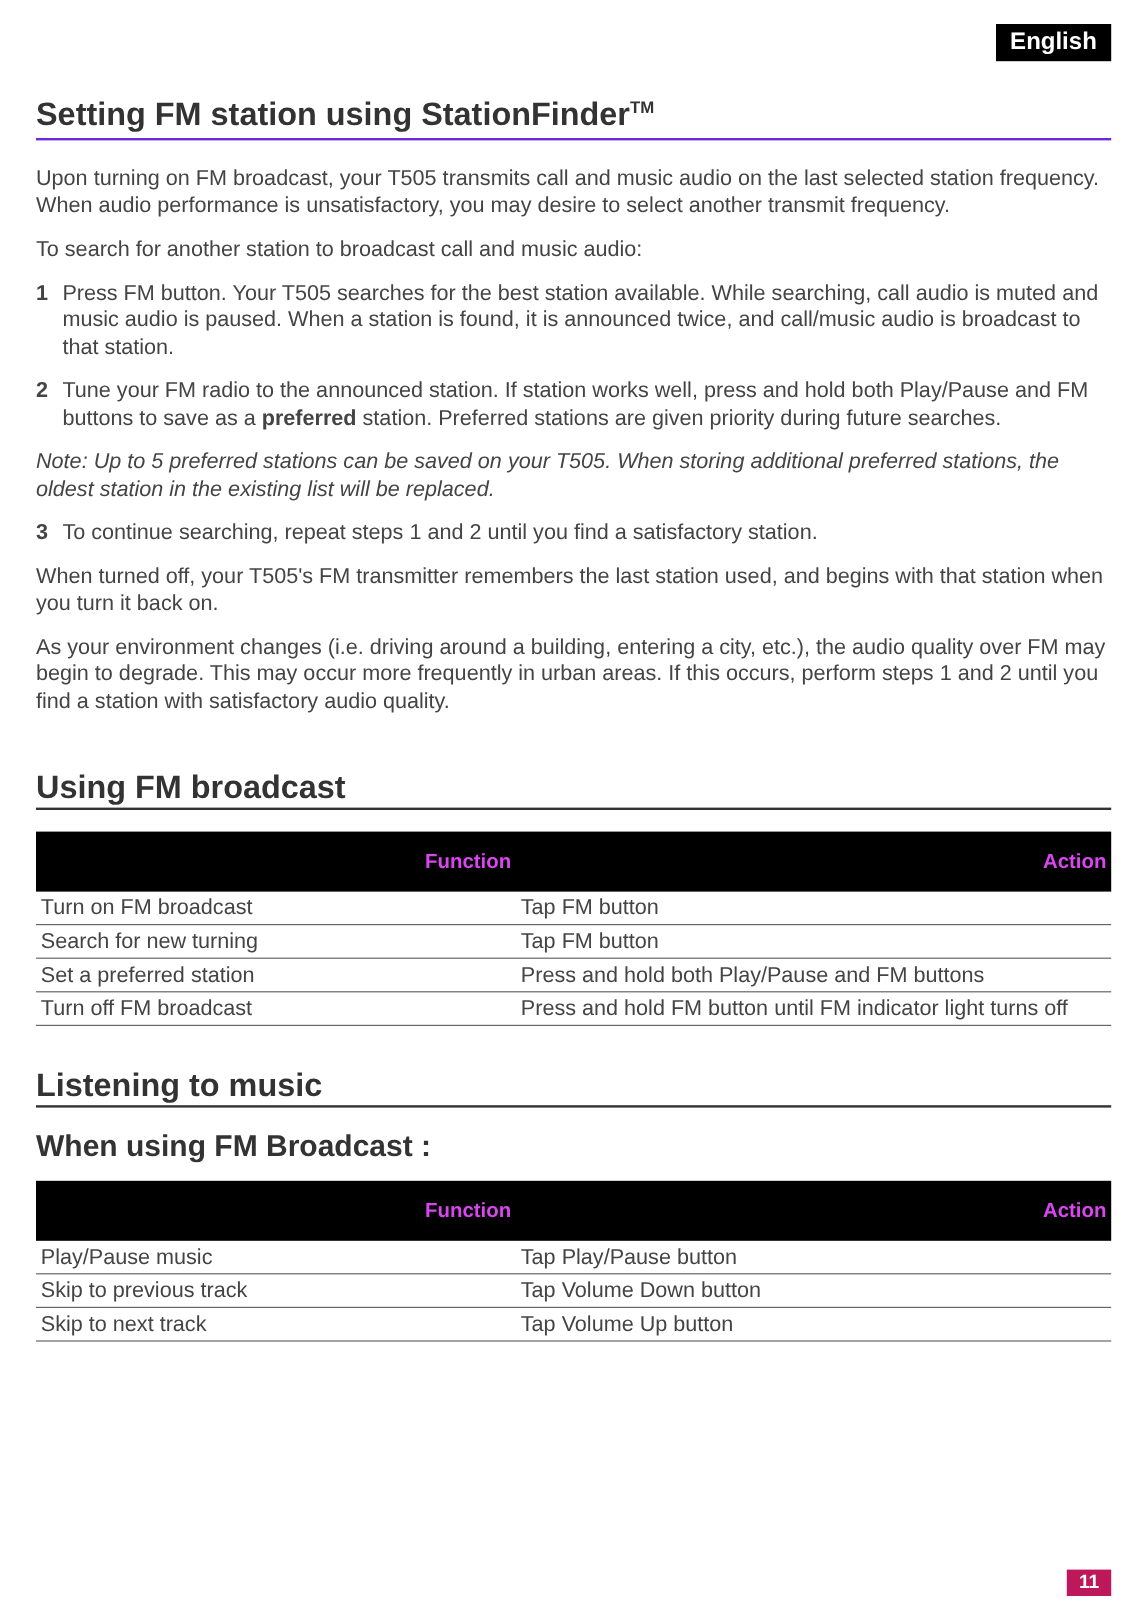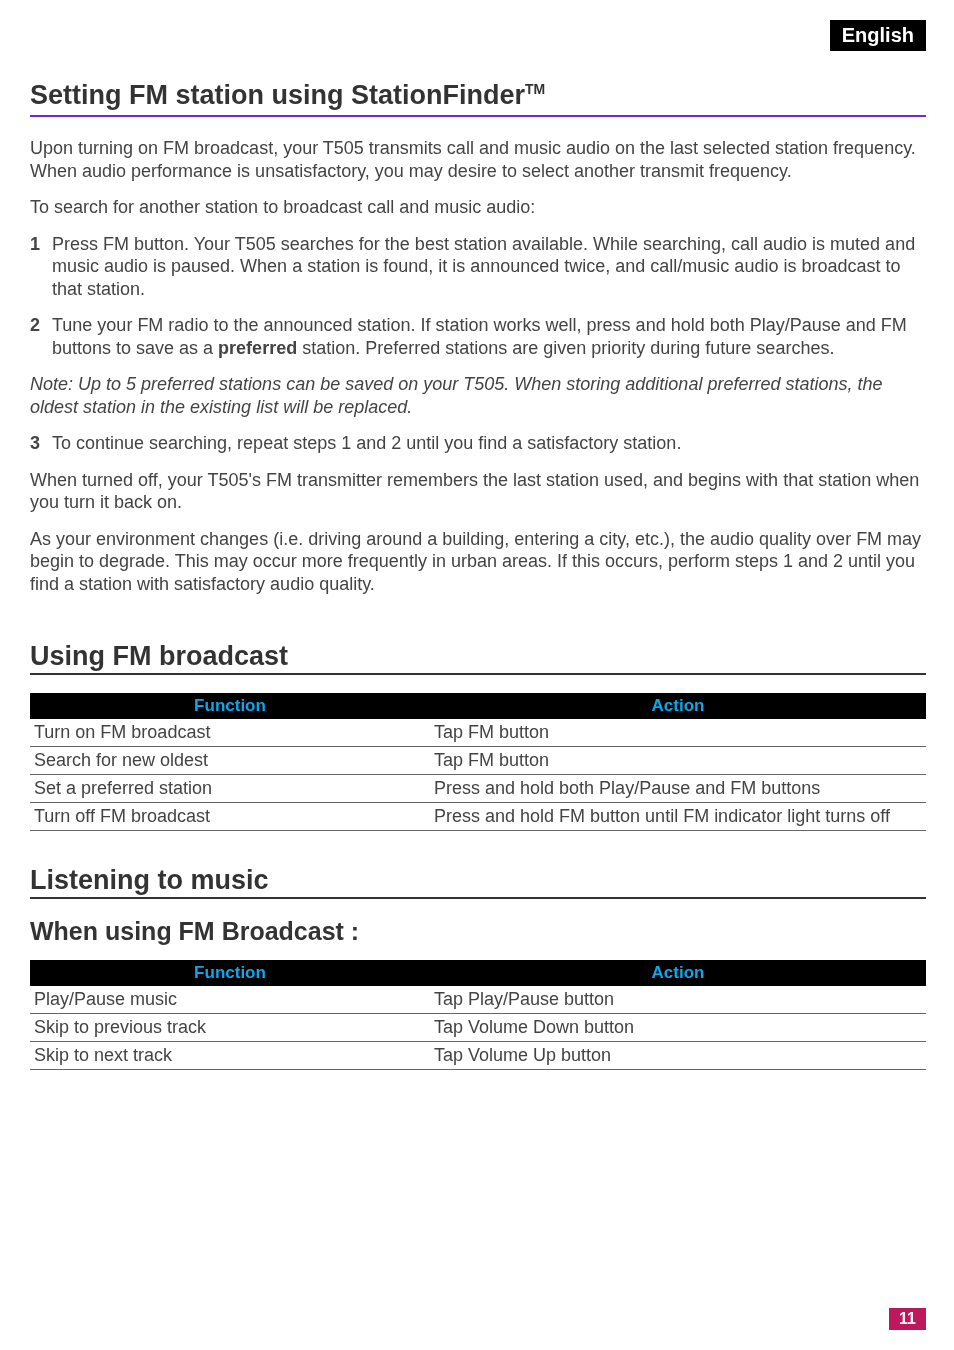--- a/index.html
+++ b/index.html
@@ -89,25 +89,25 @@
     }
     .bold {
       font-weight: bold;
     }
     table {
       width: 100%;
       border-collapse: collapse;
     }
     table th {
       background: #000;
-      color: #0ea5e9;
-      text-align: center;
+      color: #d946ef;
+      text-align: right;
       font-size: 17px;
       font-weight: bold;
-      padding: 3px 4px;
+      padding: 15px 4px;
     }
     table td {
       font-size: 18px;
       padding: 3px 4px;
       border-bottom: 1px solid #666;
       color: #444;
     }
     table th:first-child, table td:first-child {
       width: 400px;
     }
@@ -167,21 +167,21 @@
       <th>Function</th>
       <th>Action</th>
     </tr>
   </thead>
   <tbody>
     <tr>
       <td>Turn on FM broadcast</td>
       <td>Tap FM button</td>
     </tr>
     <tr>
-      <td>Search for new oldest</td>
+      <td>Search for new turning</td>
       <td>Tap FM button</td>
     </tr>
     <tr>
       <td>Set a preferred station</td>
       <td>Press and hold both Play/Pause and FM buttons</td>
     </tr>
     <tr>
       <td>Turn off FM broadcast</td>
       <td>Press and hold FM button until FM indicator light turns off</td>
     </tr>

